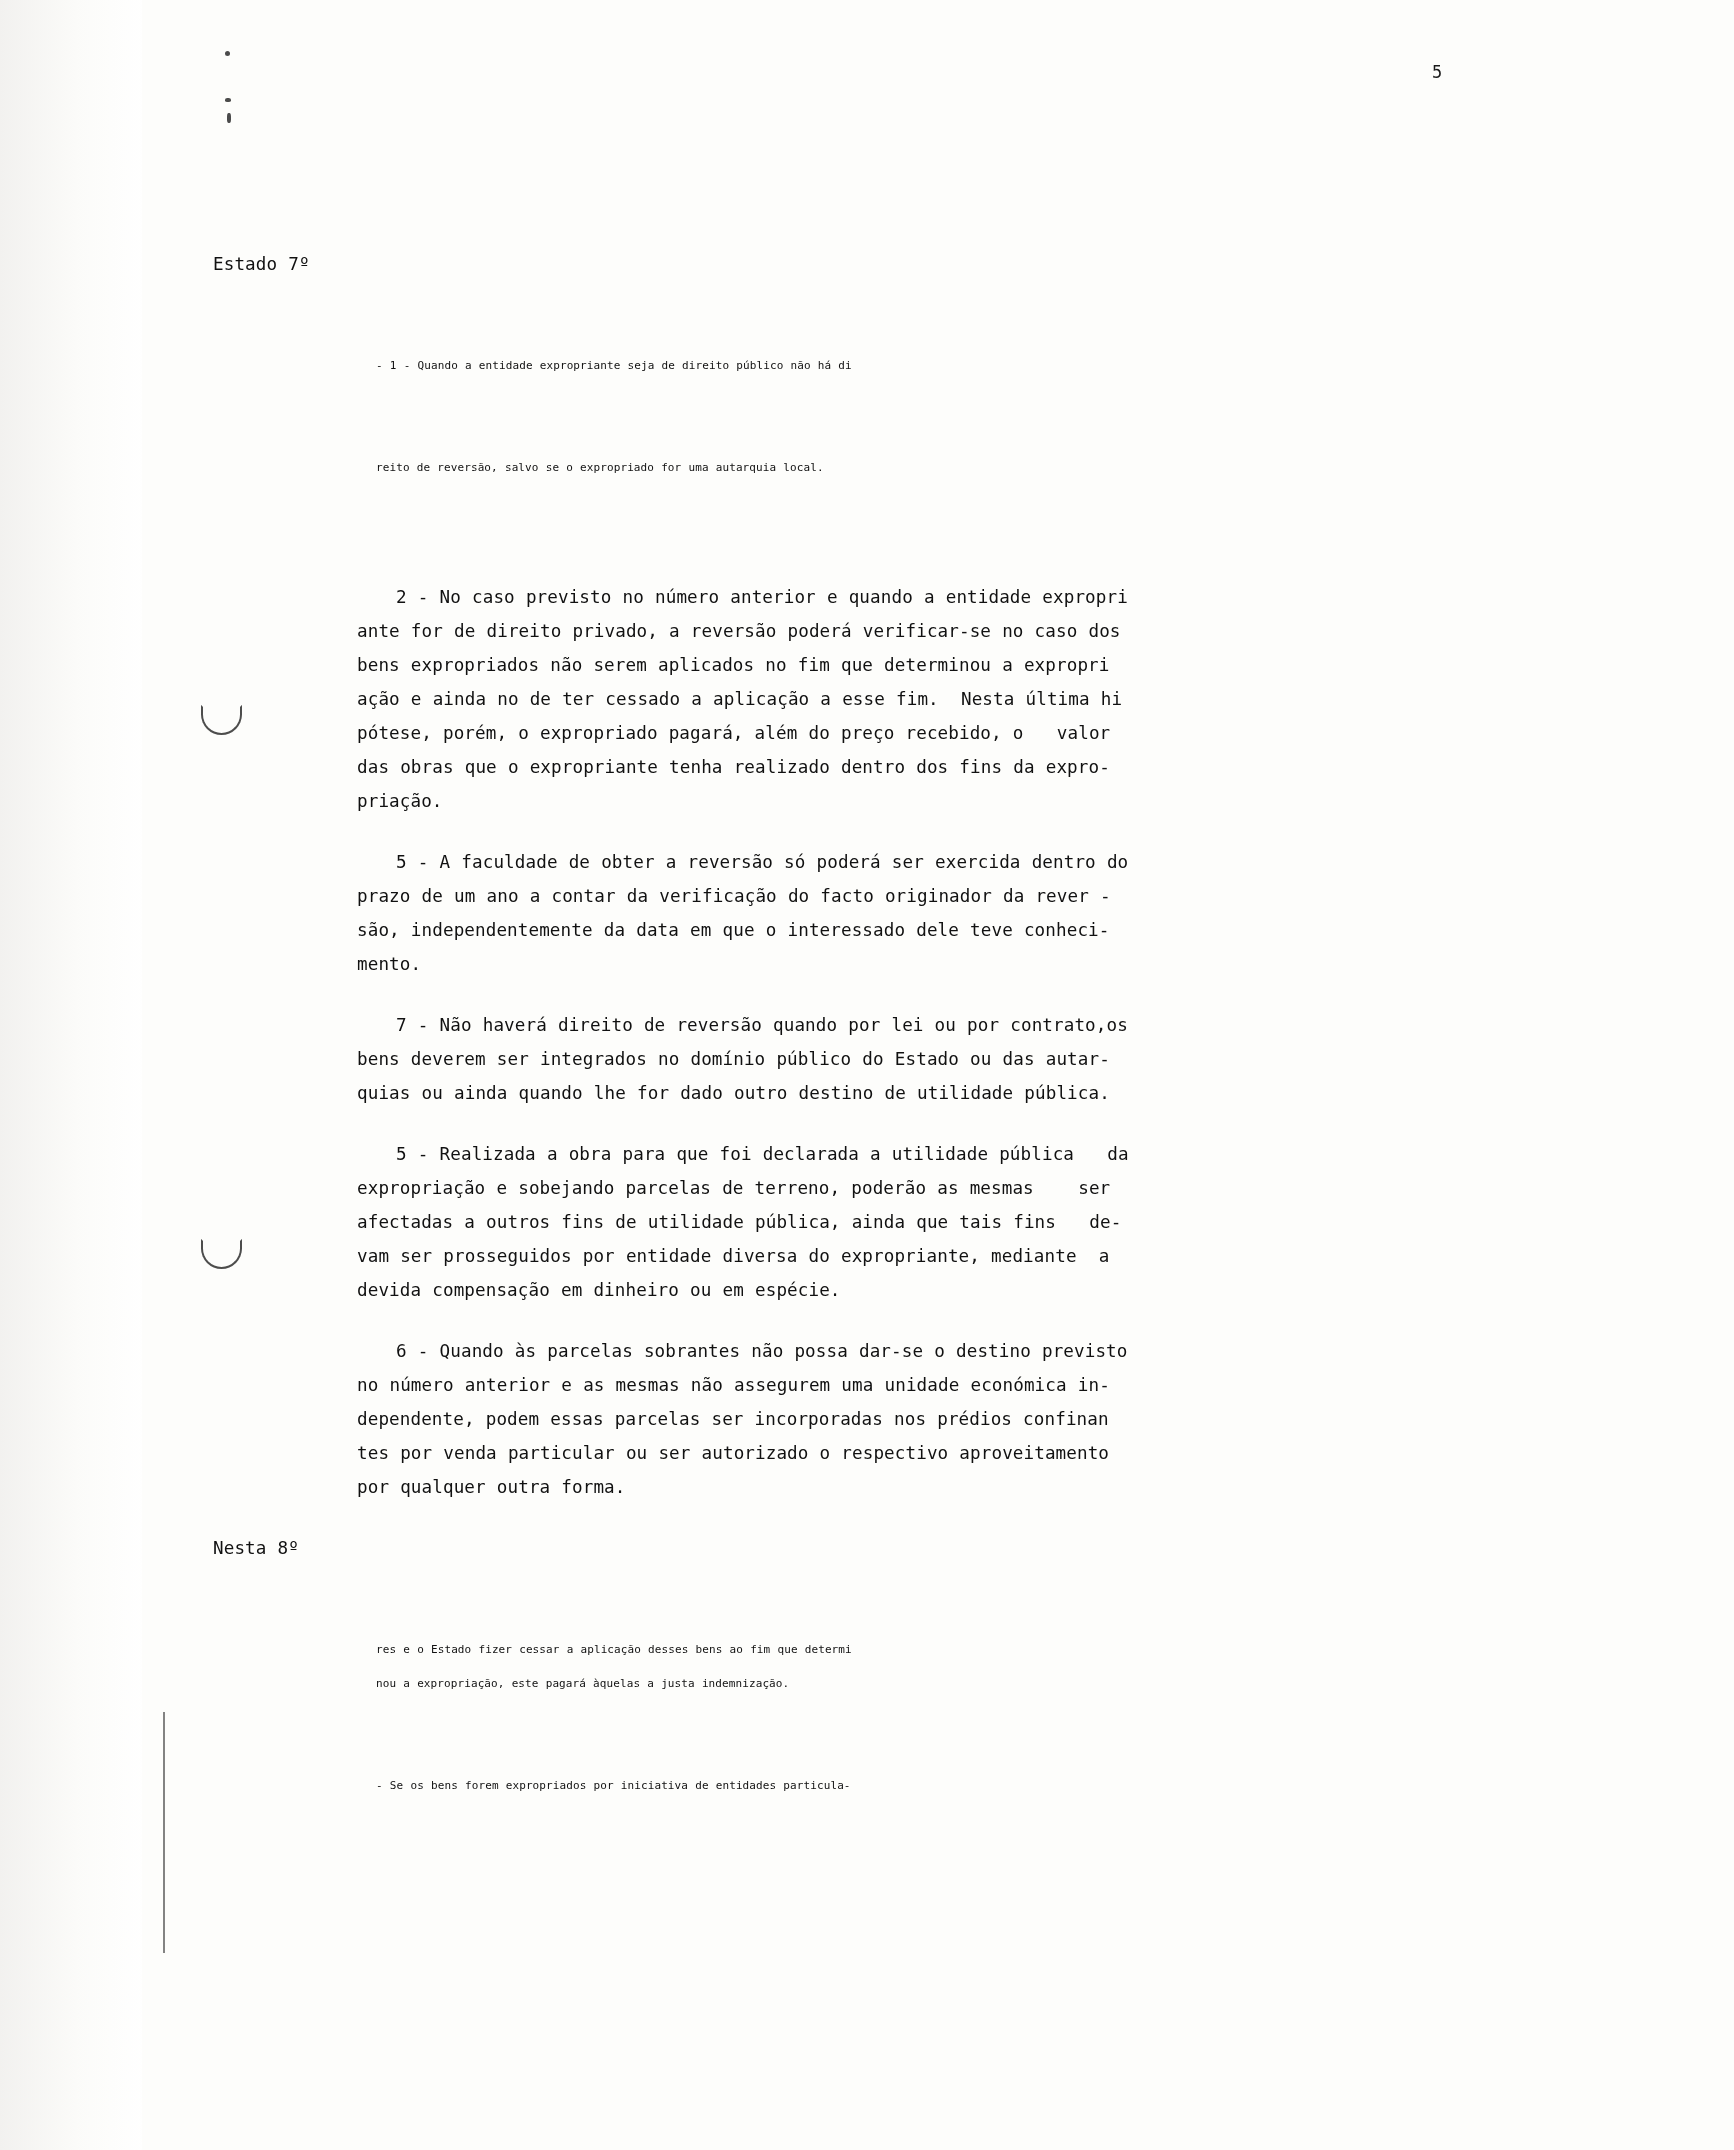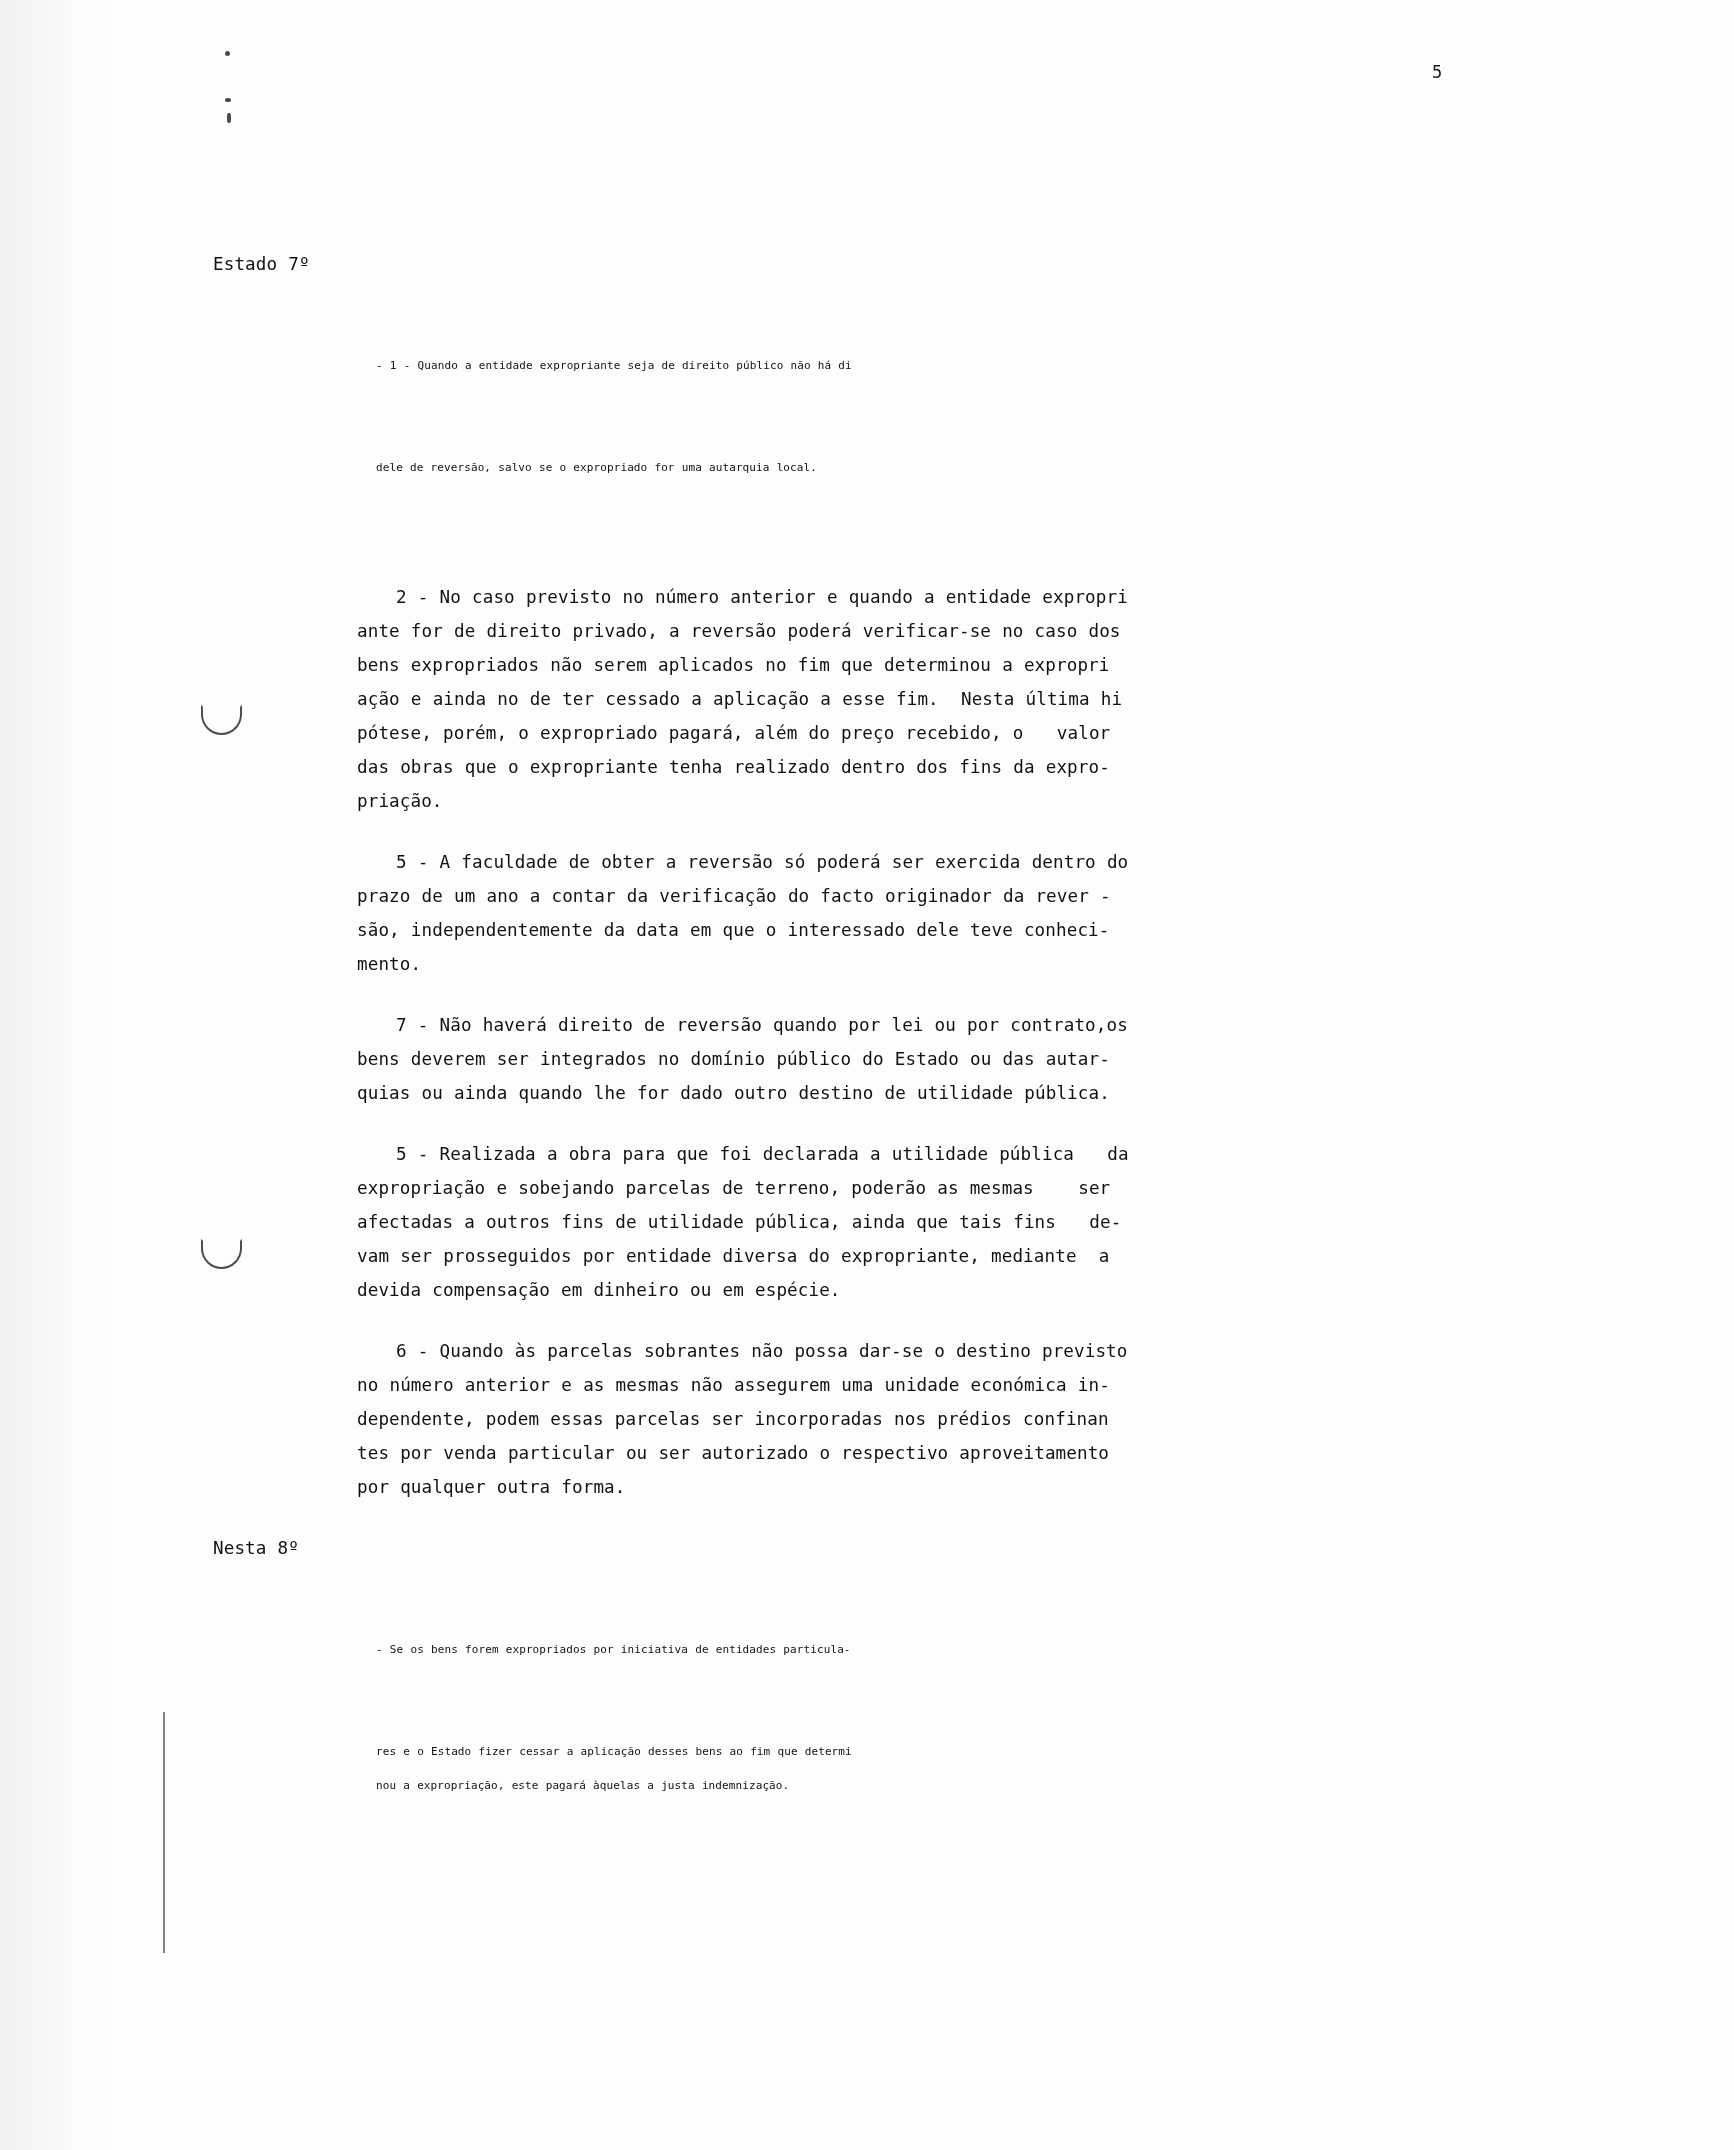--- a/index.html
+++ b/index.html
@@ -137,21 +137,21 @@
   <div class="curve-mark" id="curve-mark-1"></div>
   <div class="curve-mark" id="curve-mark-2"></div>
 
   <div id="page-number">5</div>
 
   <div id="content">
 
     <div class="para article">
       <span class="art-label">Estado 7º</span>
       <span class="art-body">- 1 - Quando a entidade expropriante seja de direito público não há di</span>
-      <span class="art-body">dele de reversão, salvo se o expropriado for uma autarquia local.</span>
+      <span class="art-body">reito de reversão, salvo se o expropriado for uma autarquia local.</span>
     </div>
 
     <p class="para numbered">2 - No caso previsto no número anterior e quando a entidade expropri
 ante for de direito privado, a reversão poderá verificar-se no caso dos
 bens expropriados não serem aplicados no fim que determinou a expropri
 ação e ainda no de ter cessado a aplicação a esse fim.  Nesta última hi
 pótese, porém, o expropriado pagará, além do preço recebido, o   valor
 das obras que o expropriante tenha realizado dentro dos fins da expro-
 priação.</p>
 
@@ -171,20 +171,20 @@
 devida compensação em dinheiro ou em espécie.</p>
 
     <p class="para numbered">6 - Quando às parcelas sobrantes não possa dar-se o destino previsto
 no número anterior e as mesmas não assegurem uma unidade económica in-
 dependente, podem essas parcelas ser incorporadas nos prédios confinan
 tes por venda particular ou ser autorizado o respectivo aproveitamento
 por qualquer outra forma.</p>
 
     <div class="para article">
       <span class="art-label">Nesta 8º</span>
-      <span class="art-body">- Se os bens forem expropriados por iniciativa de entidades particula-</span>
       <span class="art-body">res e o Estado fizer cessar a aplicação desses bens ao fim que determi
 nou a expropriação, este pagará àquelas a justa indemnização.</span>
+      <span class="art-body">- Se os bens forem expropriados por iniciativa de entidades particula-</span>
     </div>
 
   </div>
 </div>
 
 
 </body></html>

